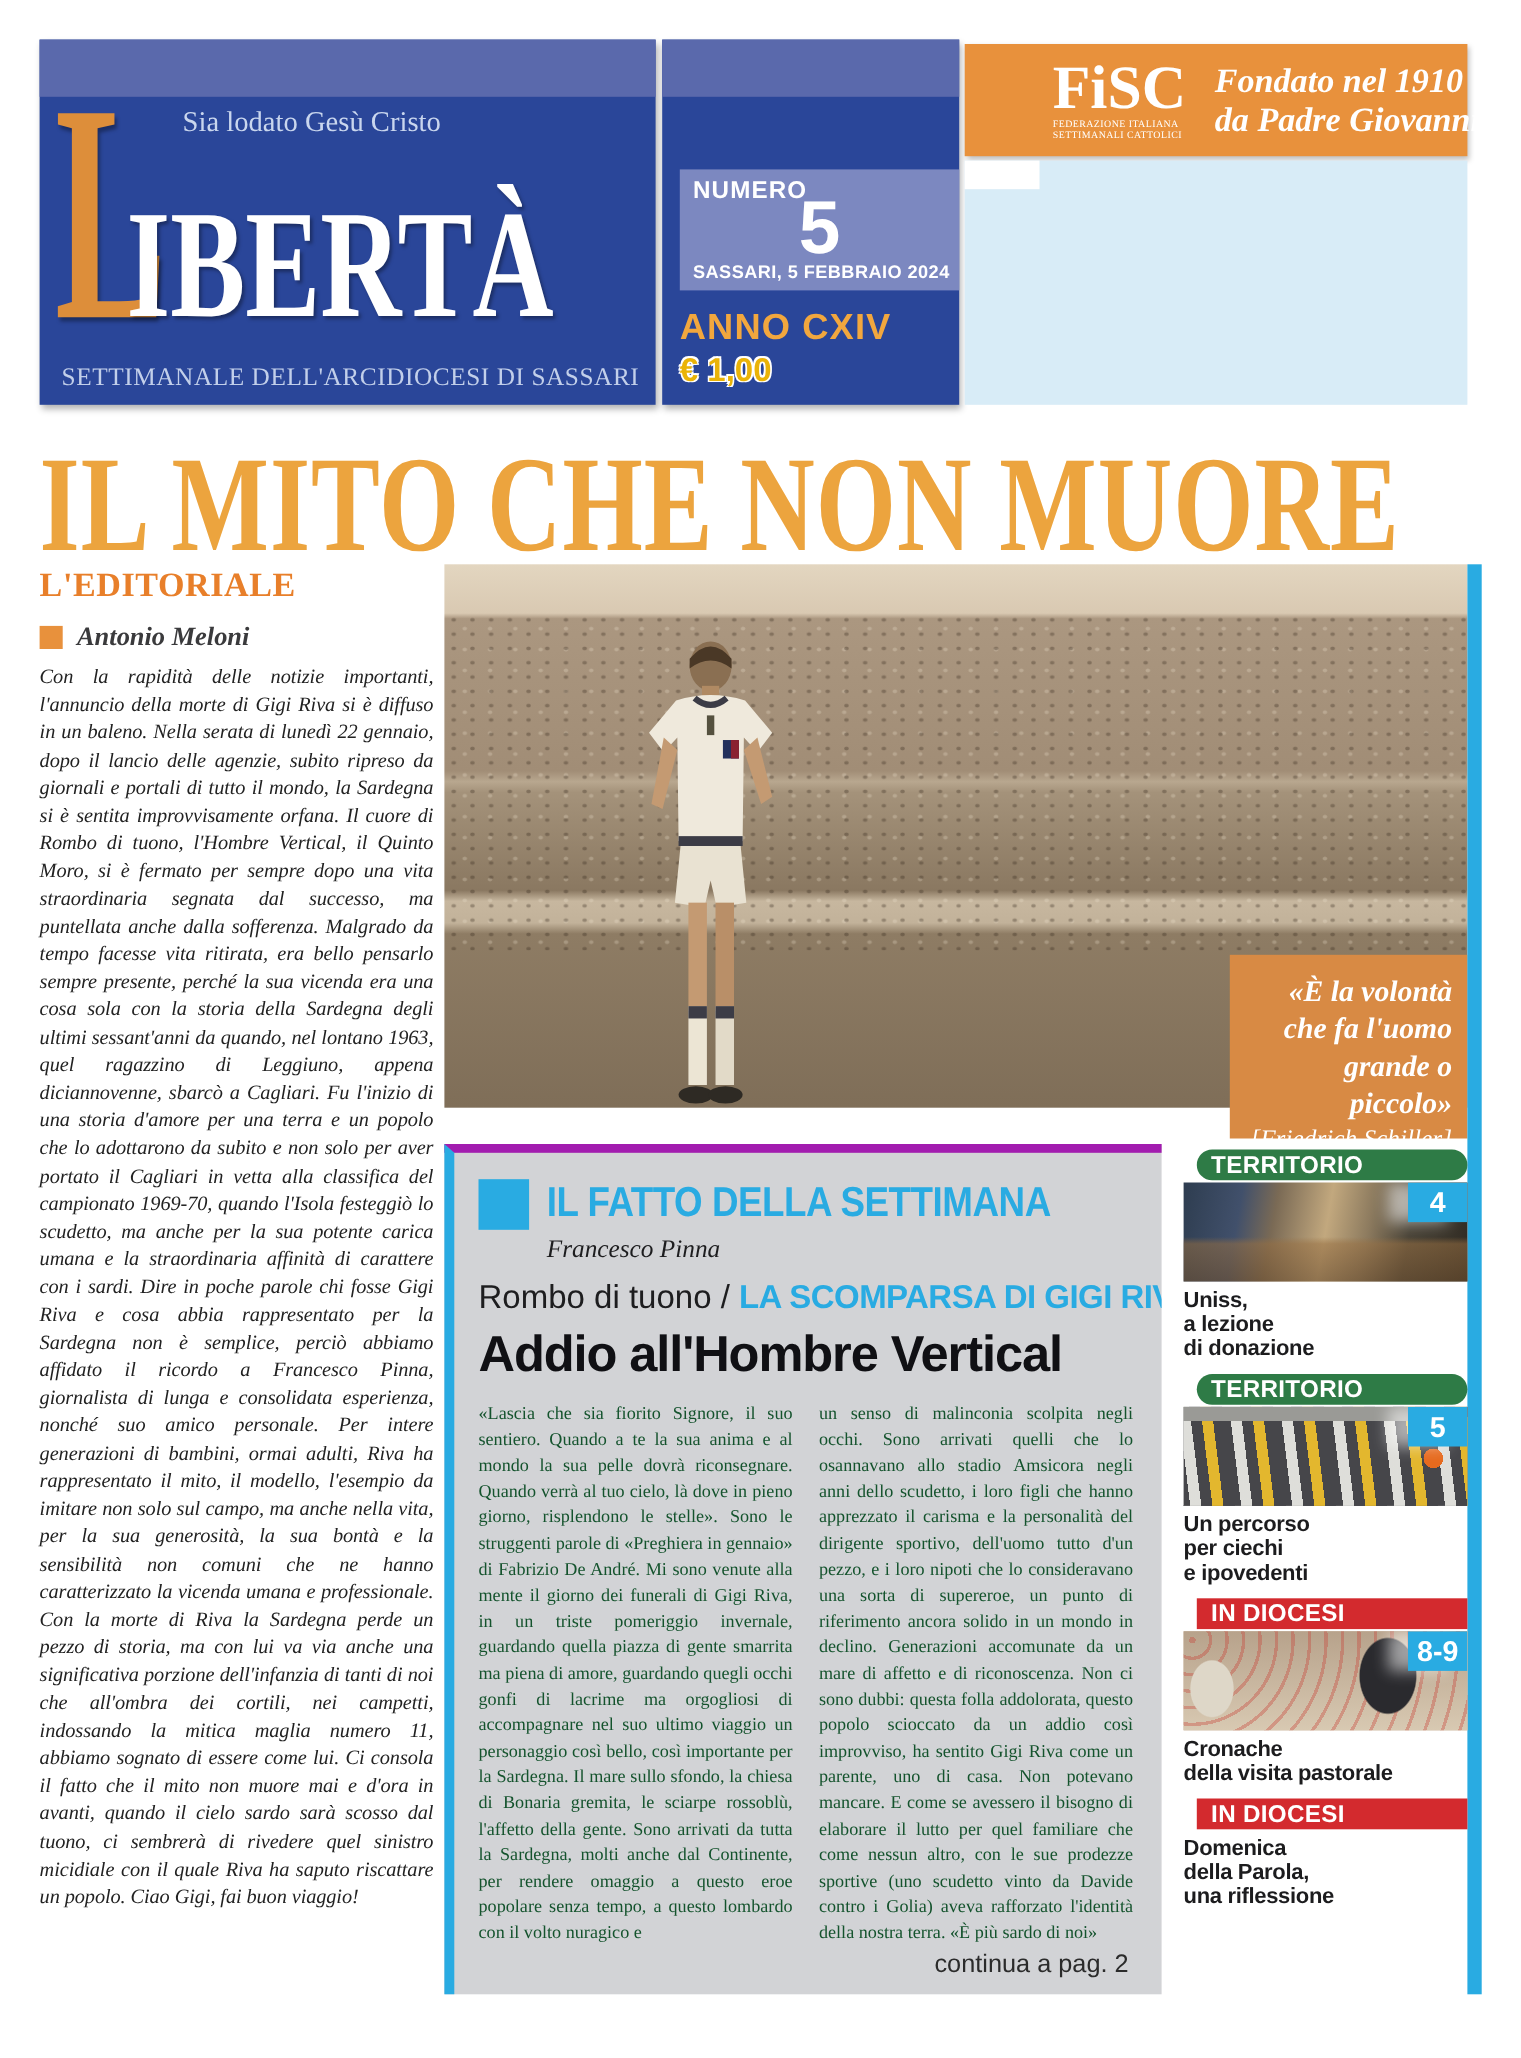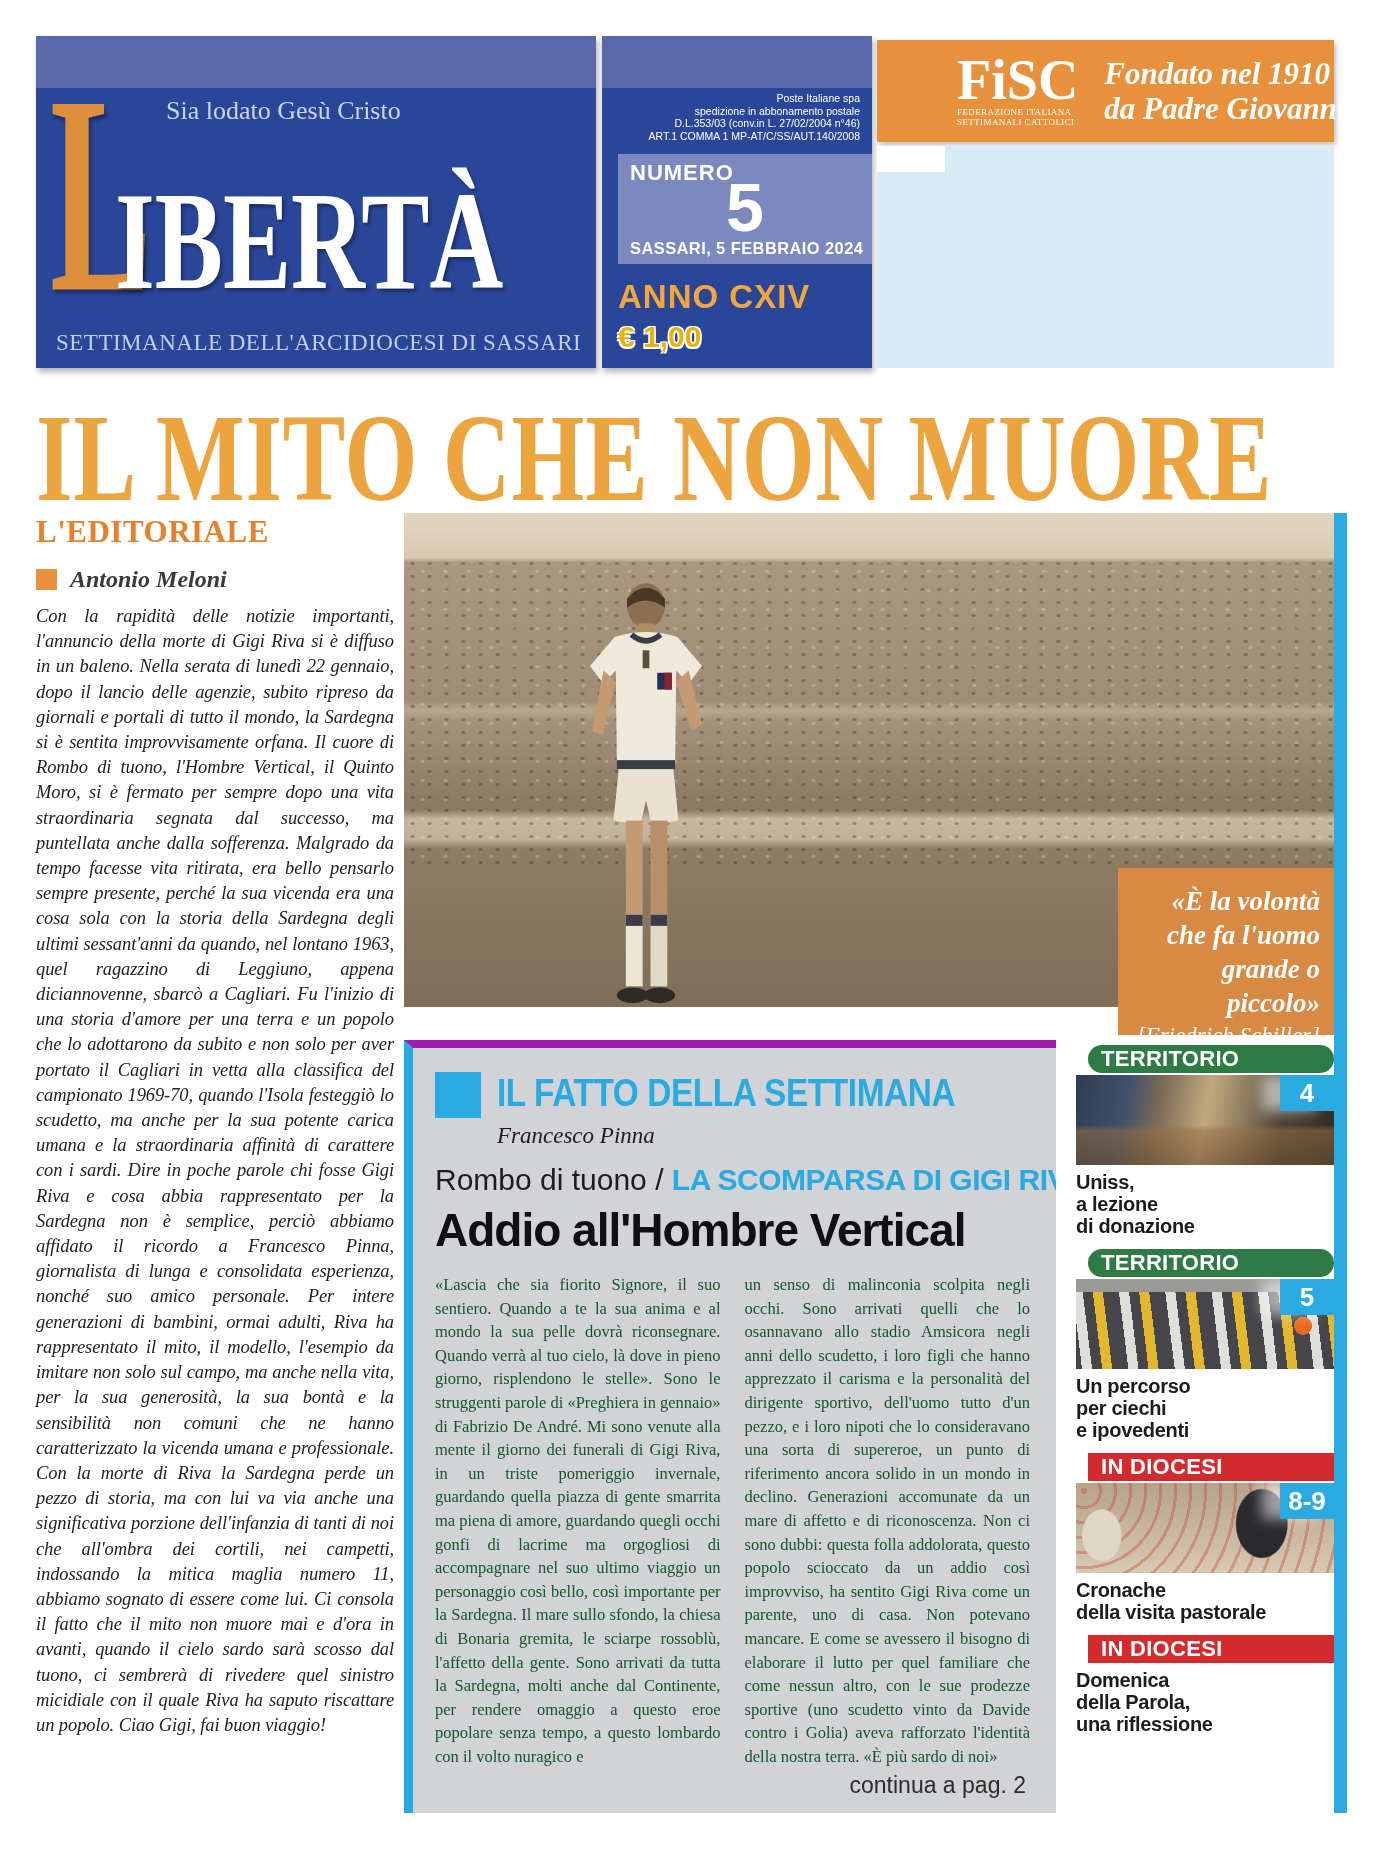--- a/index.html
+++ b/index.html
@@ -112,24 +112,20 @@
     <div class="motto">Sia lodato Gesù Cristo</div>
     <div class="libert">
       <span class="l-init">L</span>
         <span class="l-rest">IBERTÀ</span>
     </div>
     <div class="mast-sub">SETTIMANALE DELL'ARCIDIOCESI DI SASSARI</div>
   </div>
 
   <div class="mast-mid">
     <div class="lightstrip"></div>
-    <div class="postal">Poste Italiane spa
-spedizione in abbonamento postale
-D.L.353/03 (conv.in L. 27/02/2004 n°46)
-ART.1 COMMA 1 MP-AT/C/SS/AUT.140/2008</div>
     <div class="numero-panel">
       <div class="numero-label">NUMERO</div>
       <div class="issue-number">5</div>
       <div class="issue-date">SASSARI, 5 FEBBRAIO 2024</div>
     </div>
     <div class="anno-line">ANNO CXIV</div>
     <div class="price">€ 1,00</div>
   </div>
 
   <div class="box-fisc">

